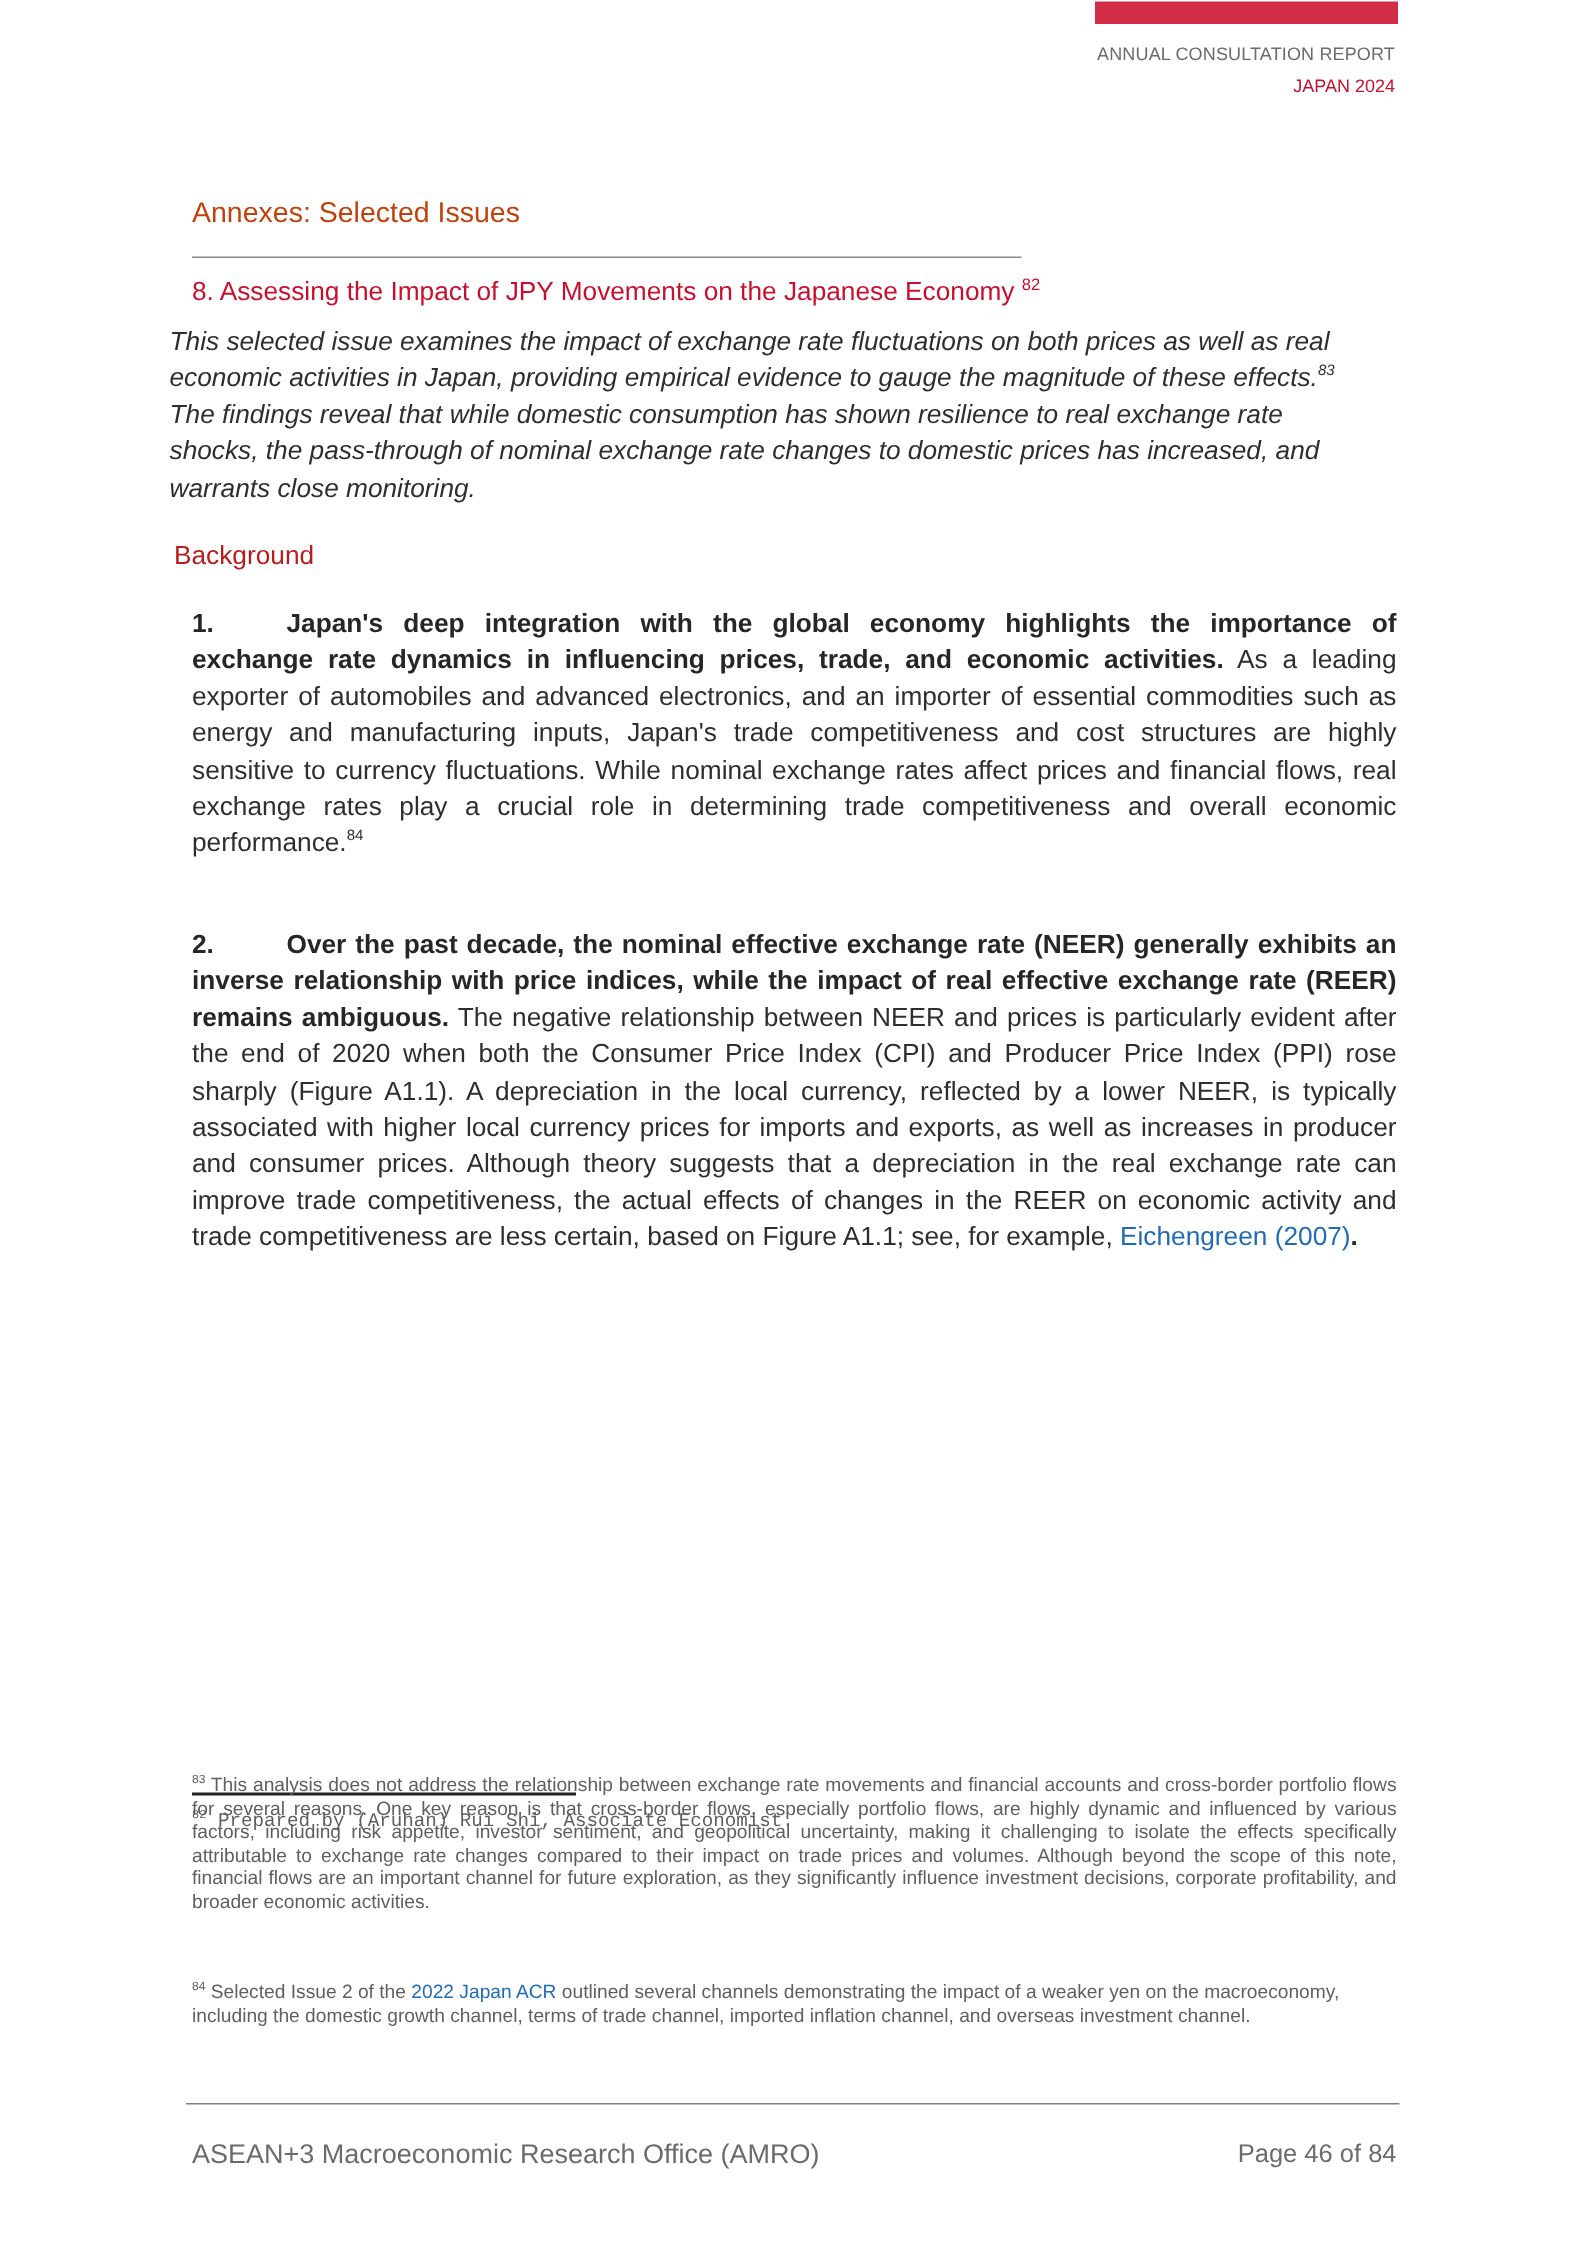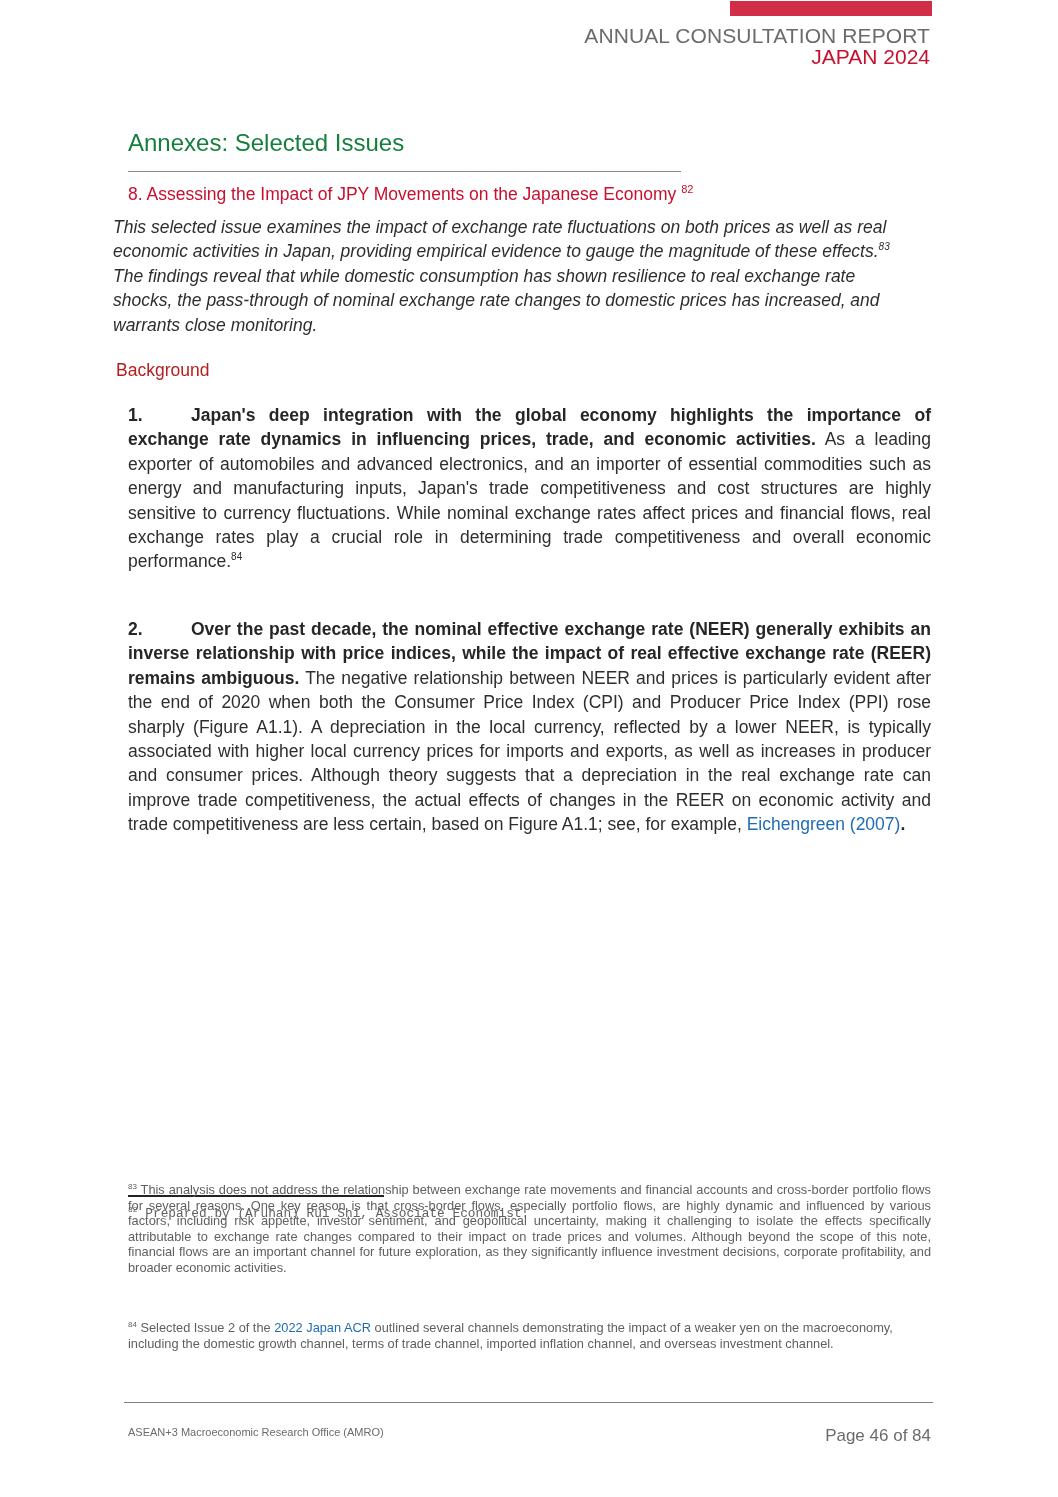--- a/index.html
+++ b/index.html
@@ -1,22 +1,22 @@
 <!DOCTYPE html>
 <html><head>
   <meta charset="utf-8">
   <style>
     html, body { margin: 0; padding: 0; background: #ffffff; }
     body { width: 1058px; height: 1497px; position: relative; overflow: hidden;
       font-family: "Liberation Sans", sans-serif; color: #333333; }
     .top-bar { position: absolute; left: 730px; top: 1px; width: 202px; height: 15px; background: #d22d46; }
-    .hdr { position: absolute; right: 128px; text-align: right; font-size: 21px; line-height: 20px; }
+    .hdr { position: absolute; right: 128px; text-align: right; font-size: 12px; line-height: 20px; }
     .hdr-1 { top: 26px; color: #6b6b6b; letter-spacing: 0.1px; }
     .hdr-2 { top: 47px; color: #c8102e; }
-    .title { position: absolute; left: 128px; top: 128px; font-size: 24px; color: #15803d; line-height: 30px; text-align: right; }
+    .title { position: absolute; left: 128px; top: 128px; font-size: 19px; color: #c2410c; line-height: 30px; text-align: right; }
     .title-rule { position: absolute; left: 128px; top: 171px; width: 553px; height: 1px; background: #8a8a8a; }
     .section-h { position: absolute; left: 128px; top: 182px; font-size: 17.5px; color: #c8102e; line-height: 24px; }
     sup { font-size: 10px; vertical-align: super; line-height: 0; }
     .section-h sup { font-size: 11px; }
     .abstract { position: absolute; left: 113px; width: 803px; top: 215px; font-size: 17.5px;
       font-style: italic; line-height: 24.4px; color: #2e2e2e; }
     .bg-h { position: absolute; left: 116px; top: 358px; font-size: 17.5px; color: #b91c1c; line-height: 24px; }
     .para { position: absolute; left: 128px; width: 803px; font-size: 17.5px; line-height: 24.4px;
       text-align: justify; color: #2e2e2e; }
     .p1 { top: 403px; }
@@ -24,21 +24,21 @@
     .para b { font-weight: bold; color: #262626; }
     .num { display: inline-block; width: 63px; }
     .link { color: #1f6bb5; }
     .fn-rule { position: absolute; left: 128px; top: 1195px; width: 256px; height: 2px; background: #222; }
     .fn { position: absolute; left: 128px; width: 803px; font-size: 12.8px; line-height: 15.6px; color: #5f5f5f; text-align: justify; }
     .fn sup { font-size: 8px; }
     .fn82 { top: 1206px; font-family: Liberation Mono, monospace; }
     .fn83 { top: 1182px; }
     .fn84 { top: 1320px; text-align: left; }
     .foot-rule { position: absolute; left: 124px; top: 1402px; width: 809px; height: 1px; background: #7f7f7f; }
-    .foot-l { position: absolute; left: 128px; top: 1426px; font-size: 11px; color: #6b6b6b; }
+    .foot-l { position: absolute; left: 128px; top: 1426px; font-size: 18px; color: #6b6b6b; }
     .foot-r { position: absolute; right: 127px; top: 1426px; font-size: 17px; color: #6b6b6b; }
   </style>
 </head>
 <body>
 
 <div class="top-bar"></div>
 <div class="hdr hdr-1">ANNUAL CONSULTATION REPORT</div>
 <div class="hdr hdr-2">JAPAN 2024</div>
 
 <div class="title">Annexes: Selected Issues</div>

